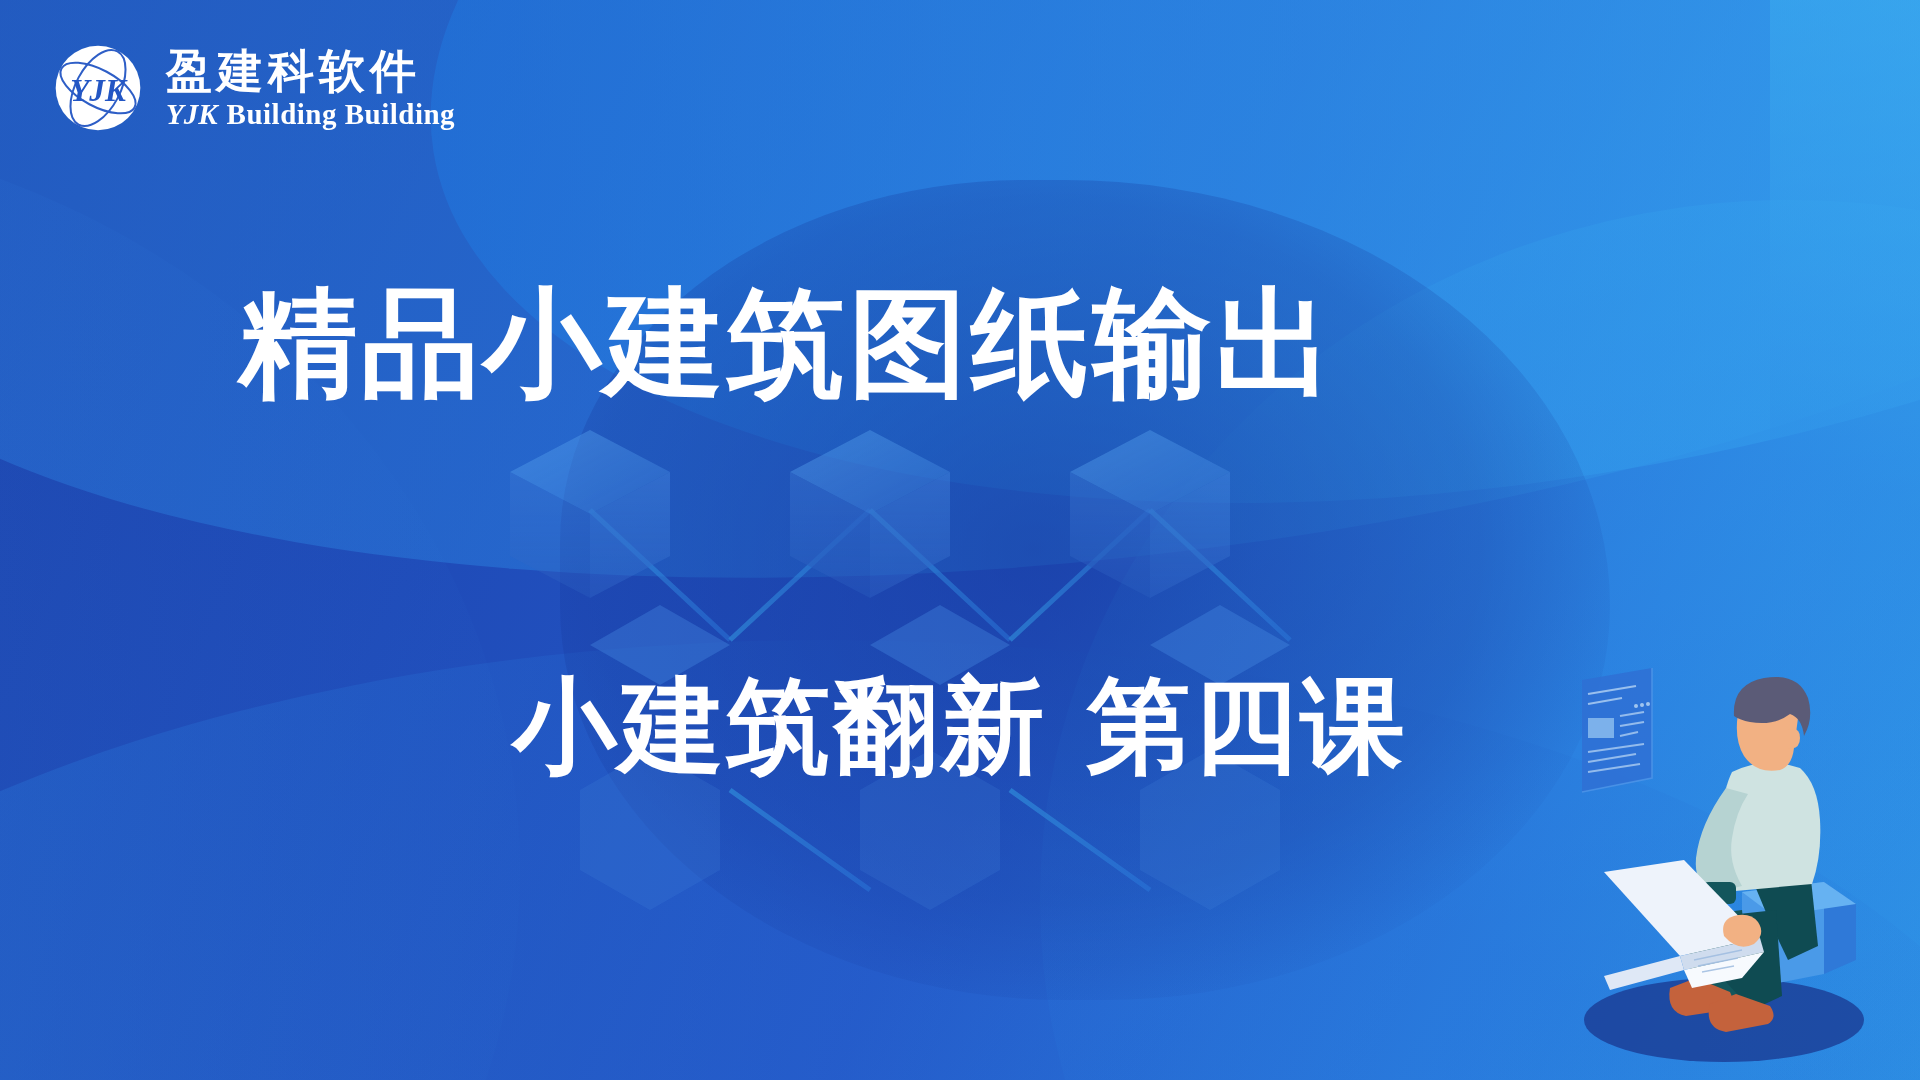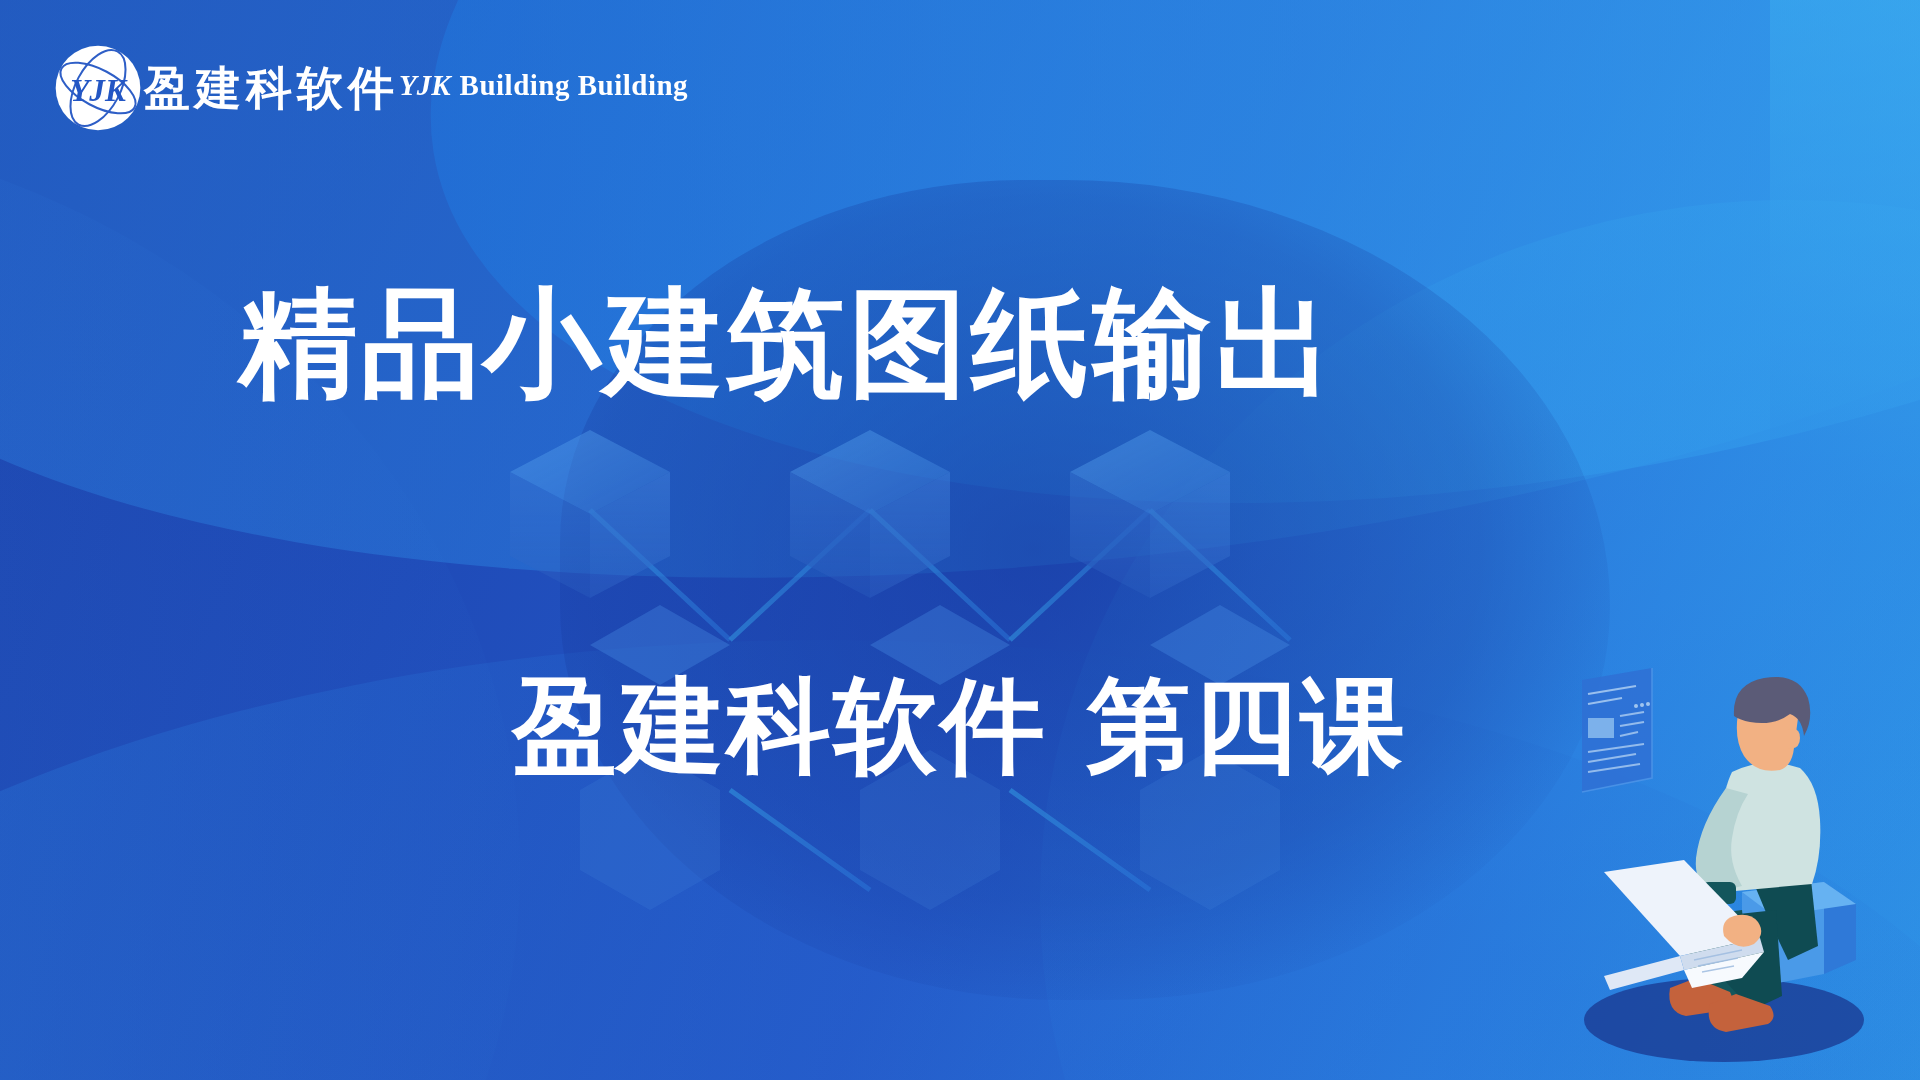--- a/index.html
+++ b/index.html
@@ -85,28 +85,29 @@
     pointer-events: none;
   }
 
   
   .logo-wrap {
     position: absolute;
     left: 52px;
     top: 42px;
     display: flex;
     align-items: center;
+    gap: 22px;
     z-index: 40;
   }
   .logo-mark {
     width: 92px;
     height: 92px;
     flex: 0 0 auto;
   }
-  .logo-text { display: flex; flex-direction: row; line-height: 1; }
+  .logo-text { display: flex; flex-direction: column; line-height: 1; }
   .logo-cn {
     color: #ffffff;
     font-size: 46px;
     font-weight: 700;
     letter-spacing: 5px;
     font-family: "DejaVu Sans", "Liberation Sans", sans-serif;
     white-space: nowrap;
   }
   .logo-en {
     color: #ffffff;
@@ -272,21 +273,21 @@
       <div class="logo-cn">盈建科软件</div>
       <div class="logo-en"><span class="yjk">YJK</span><span>Building Building</span></div>
     </div>
   </div>
 
   <div class="headline-block">
     <div class="headline">精品小建筑图纸输出</div>
   </div>
 
   <div class="subline-block">
-    <div class="subline">盈建科软件  第四课</div>
+    <div class="subline">小建筑翻新  第四课</div>
   </div>
 
   <svg class="person" viewBox="0 0 330 420">
 
     <ellipse cx="150" cy="360" rx="140" ry="42" fill="#19378f" opacity="0.75"></ellipse>
 
     <g opacity="0.95">
       <path d="M8 20 L78 8 L78 118 L8 132 Z" fill="#2f6fd4" opacity="0.85"></path>
       <path d="M78 8 L78 118 L8 132" fill="none" stroke="#4e95e8" stroke-width="1.6" opacity="0.9"></path>
       <g stroke="#bcd8f5" stroke-width="2" opacity="0.8">

